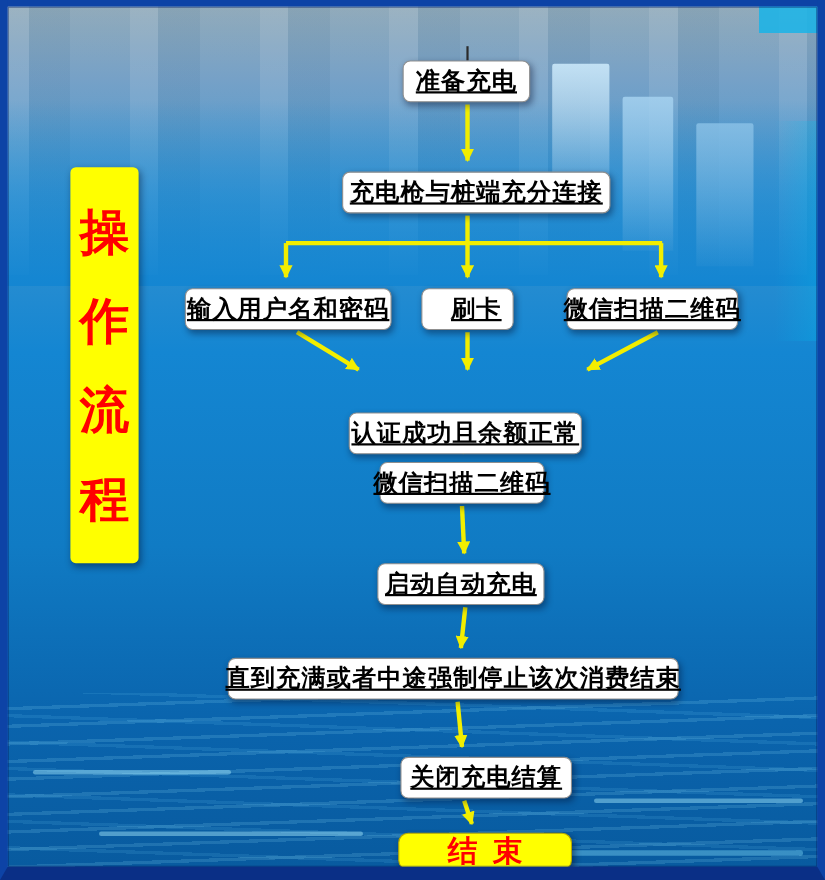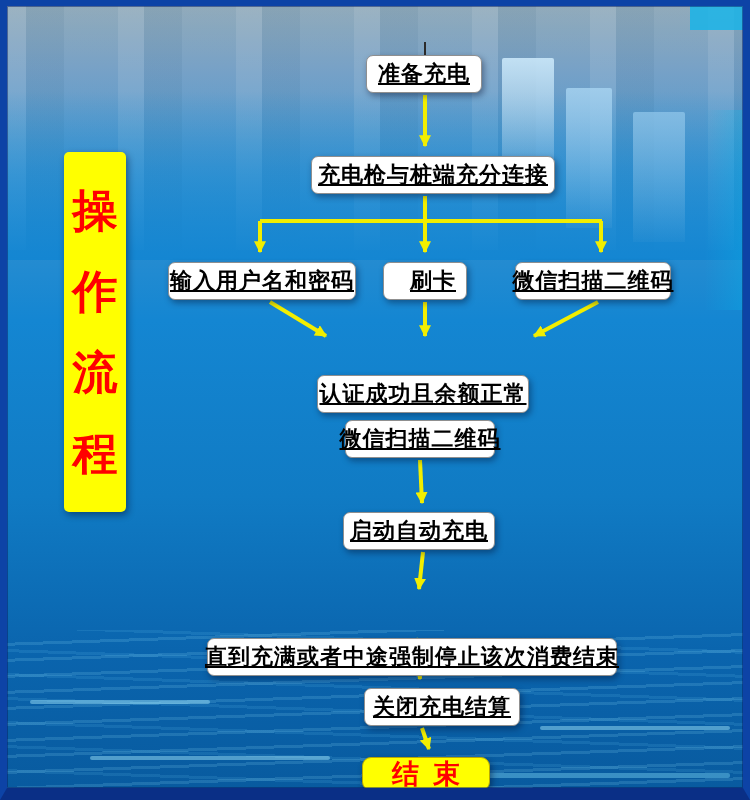--- a/index.html
+++ b/index.html
@@ -167,20 +167,20 @@
   <div class="node" style="left:383px;top:262px;width:84px;height:38px;padding-left:24px;">刷卡</div>
 
   <div class="node" style="left:515px;top:262px;width:156px;height:38px;">微信扫描二维码</div>
 
   <div class="node" style="left:317px;top:345px;width:212px;height:38px;margin-top:30px;">认证成功且余额正常</div>
 
   <div class="node" style="left:345px;top:420px;width:150px;height:38px;">微信扫描二维码</div>
 
   <div class="node" style="left:343px;top:512px;width:152px;height:38px;">启动自动充电</div>
 
-  <div class="node" style="left:207px;top:598px;width:410px;height:38px;margin-top:40px;">直到充满或者中途强制停止该次消费结束</div>
+  <div class="node" style="left:207px;top:598px;width:410px;height:38px;">直到充满或者中途强制停止该次消费结束</div>
 
   <div class="node" style="left:364px;top:688px;width:156px;height:38px;">关闭充电结算</div>
 
-  <div class="node-end" style="left:362px;top:757px;width:128px;height:34px;">结束</div>
+  <div class="node-end" style="left:362px;top:757px;width:158px;height:34px;">结束</div>
 
   <div class="frame"></div>
 </div>
 
 </body></html>

